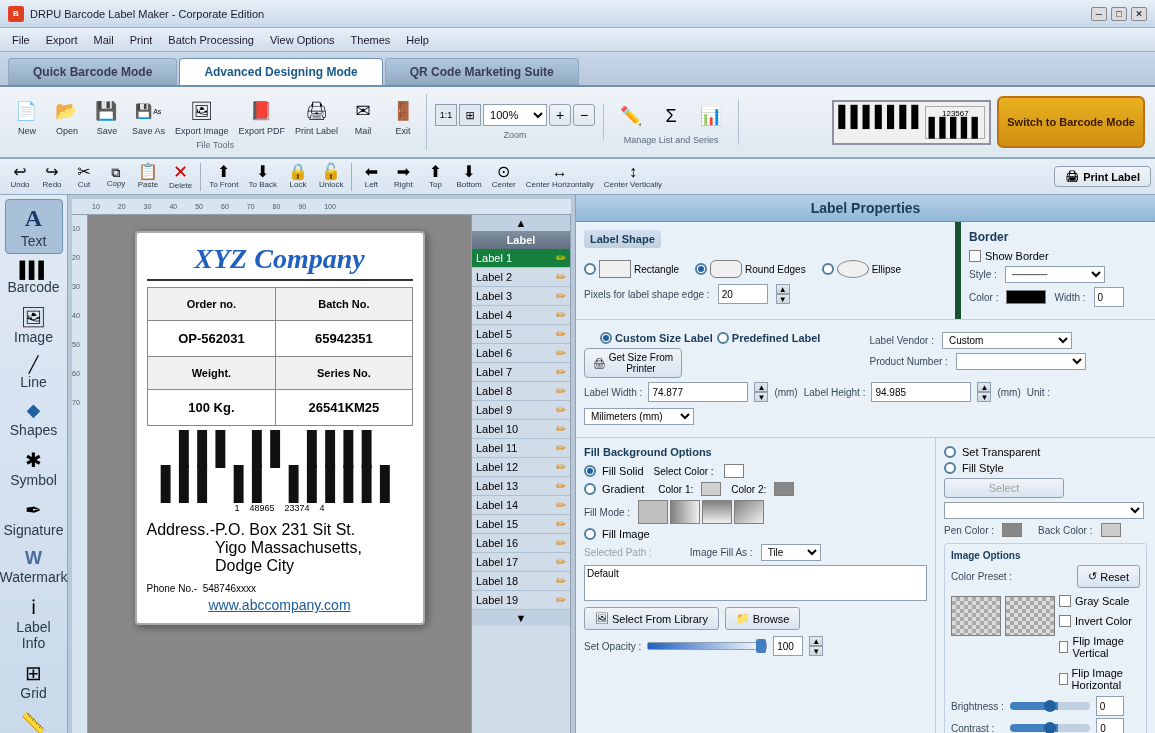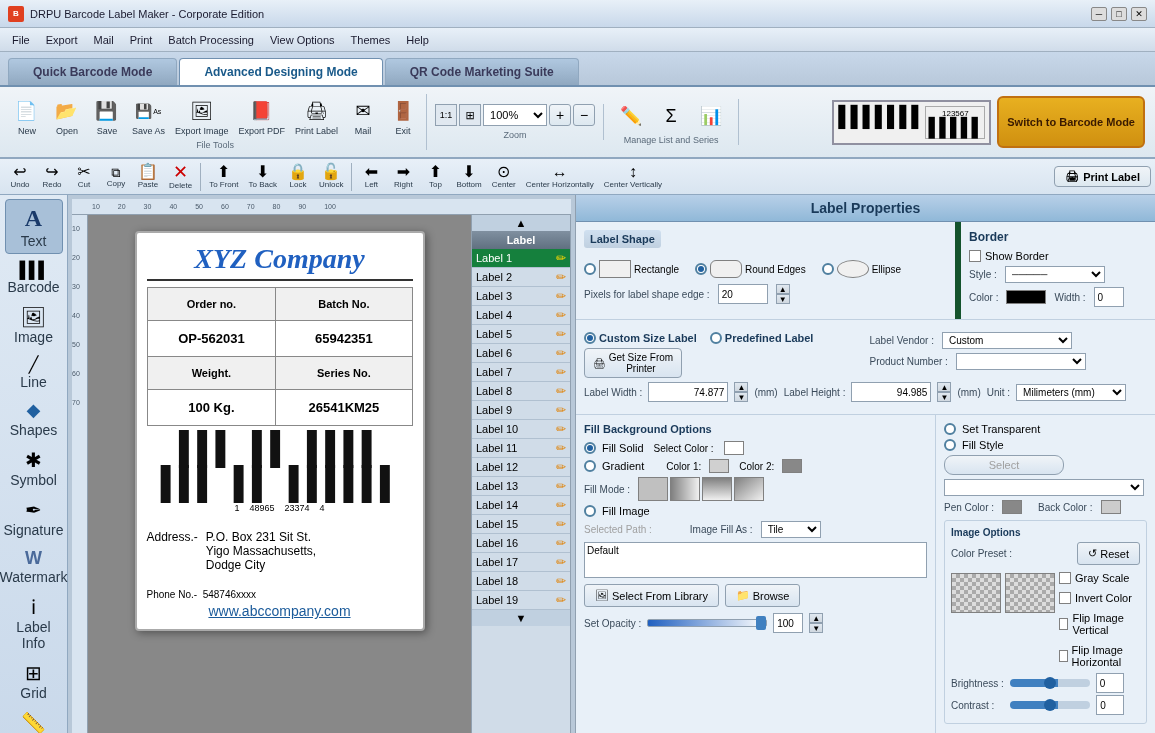--- a/index.html
+++ b/index.html
@@ -81,47 +81,47 @@
     .shape-radio.selected::after { content: ''; width: 6px; height: 6px; border-radius: 50%; background: #2060a0; }
     .shape-preview { border: 1px solid #808080; background: #f0f0f0; }
     .shape-rect { width: 32px; height: 18px; }
     .shape-round { width: 32px; height: 18px; border-radius: 6px; }
     .shape-ellipse { width: 32px; height: 18px; border-radius: 50%; }
     
     .form-row { display: flex; align-items: center; gap: 8px; margin: 4px 0; }
     .form-label { font-size: 10px; color: #3a4a5a; white-space: nowrap; }
     .form-input { height: 20px; border: 1px solid #90a0b0; background: white; padding: 0 3px; font-size: 10px; }
     .form-input-sm { width: 50px; }
-    .form-input-md { width: 80px; text-align: right; }
+    .form-input-md { width: 100px; }
     .spin-btn { width: 14px; height: 10px; background: linear-gradient(to bottom, #e0e8f0, #d0d8e0); border: 1px solid #90a0b0; cursor: pointer; font-size: 8px; display: flex; align-items: center; justify-content: center; }
     .spinner { display: flex; flex-direction: column; }
     
     
     .border-section { padding: 8px; border-left: 6px solid #14532d; }
     .border-title { font-weight: bold; font-size: 12px; color: #1a3a5a; margin-bottom: 6px; }
     .checkbox-row { display: flex; align-items: center; gap: 4px; margin: 3px 0; }
     .checkbox { width: 12px; height: 12px; border: 1px solid #808080; background: white; display: flex; align-items: center; justify-content: center; cursor: pointer; }
     
     
     .two-col { display: flex; gap: 8px; }
     
-    .size-options { display: flex; gap: 13px; margin: 4px 0; }
+    .size-options { display: flex; gap: 4px; margin: 4px 16px; }
     .size-opt { display: flex; align-items: center; gap: 3px; cursor: pointer; }
     
     .get-size-btn { background: linear-gradient(to bottom, #f0f4f8, #d8e4f0); border: 1px solid #90a0b0; border-radius: 4px; padding: 3px 8px; cursor: pointer; font-size: 10px; display: flex; align-items: center; gap: 3px; }
     
     .dimensions-row { display: flex; align-items: center; gap: 6px; margin: 4px 0; flex-wrap: wrap; }
     .fill-opt { display: flex; align-items: center; gap: 6px; cursor: pointer; }
     .color-box { width: 20px; height: 14px; border: 1px solid #808080; cursor: pointer; }
     .color-box-white { background: white; }
     .color-box-gray { background: #888; }
     .fill-mode-boxes { display: flex; gap: 2px; }
     .fill-mode-box { width: 30px; height: 24px; border: 1px solid #808080; cursor: pointer; }
     
-    .select-btn { background: linear-gradient(to bottom, #f0f4f8, #d8e4f0); border: 1px solid #90a0b0; border-radius: 9px; padding: 3px 10px; cursor: pointer; font-size: 11px; }
+    .select-btn { background: linear-gradient(to bottom, #f0f4f8, #d8e4f0); border: 1px solid #90a0b0; border-radius: 3px; padding: 3px 10px; cursor: pointer; font-size: 11px; }
     .select-btn:disabled { color: #a0a0a0; }
     
     
     .image-options { border: 1px solid #c0d0e0; border-radius: 3px; padding: 6px; margin: 4px 0; }
     .image-opt-title { font-weight: bold; font-size: 10px; color: #1a3a5a; margin-bottom: 4px; }
     .img-preview-boxes { display: flex; gap: 4px; margin: 4px 0; }
     .img-preview-box { width: 50px; height: 40px; border: 1px solid #808080; background: repeating-conic-gradient(#aaa 0% 25%, #ddd 0% 50%) 0 0 / 8px 8px; }
     .checkbox-options { display: flex; flex-direction: column; gap: 2px; }
     .slider-row { display: flex; align-items: center; gap: 6px; margin: 2px 0; }
     .slider { width: 80px; height: 8px; -webkit-appearance: none; background: linear-gradient(to right, #4080c0 60%, #c0d0e0 60%); border-radius: 4px; cursor: pointer; }
@@ -139,21 +139,21 @@
     .ruler-tick { font-size: 7px; color: #4a5a6a; margin-right: 18px; }
     
     
     .label-company { font-size: 28px; font-weight: bold; color: #2060c0; text-align: center; font-style: italic; font-family: serif; border-bottom: 2px solid #333; padding-bottom: 4px; margin-bottom: 6px; }
     .label-table { width: 100%; border-collapse: collapse; font-size: 11px; }
     .label-table td { border: 1px solid #888; padding: 10px 4px; text-align: center; }
     .label-header { background: #f0f0f0; font-weight: bold; }
     .label-value { font-size: 13px; font-weight: bold; background: white; }
     .label-barcode { text-align: center; margin: 6px 0; font-size: 11px; }
     .barcode-img { font-family: monospace; letter-spacing: -1px; font-size: 36px; line-height: 1; color: #111; }
-    .label-address { font-size: 12px; display: flex; gap: 8px; margin: 17px 0; }
+    .label-address { font-size: 16px; display: flex; gap: 0; margin: 8px 0; }
     .label-phone { font-size: 10px; margin: 3px 0; }
     .label-website { font-size: 14px; text-align: center; color: #1a5a9a; text-decoration: underline; }
     
     select { border: 1px solid #90a0b0; background: white; font-size: 10px; padding: 1px 2px; }
   </style>
 </head>
 <body>
 
 <div id="title-bar">
   <span class="icon">B</span>
@@ -673,21 +673,21 @@
           <div class="shape-radio selected"></div>
           <span>Fill Solid</span>
           <span style="font-size:10px;margin-left:4px;">Select Color :</span>
           <div class="color-box color-box-white" style="margin-left:4px;"></div>
         </div>
         
         
         <div class="fill-opt" style="margin-top:4px;">
           <div class="shape-radio"></div>
           <span>Gradient</span>
-          <span style="font-size:10px;margin-left:16px;">Color 1:</span>
+          <span style="font-size:10px;margin-left:8px;">Color 1:</span>
           <div class="color-box" style="background:#d0d0d0;margin-left:2px;"></div>
           <span style="font-size:10px;margin-left:4px;">Color 2:</span>
           <div class="color-box color-box-gray" style="margin-left:2px;"></div>
         </div>
         
         
         <div class="form-row" style="margin-top:4px;">
           <span class="form-label">Fill Mode :</span>
           <div class="fill-mode-boxes">
             <div class="fill-mode-box" style="background:#c0c0c0;"></div>

